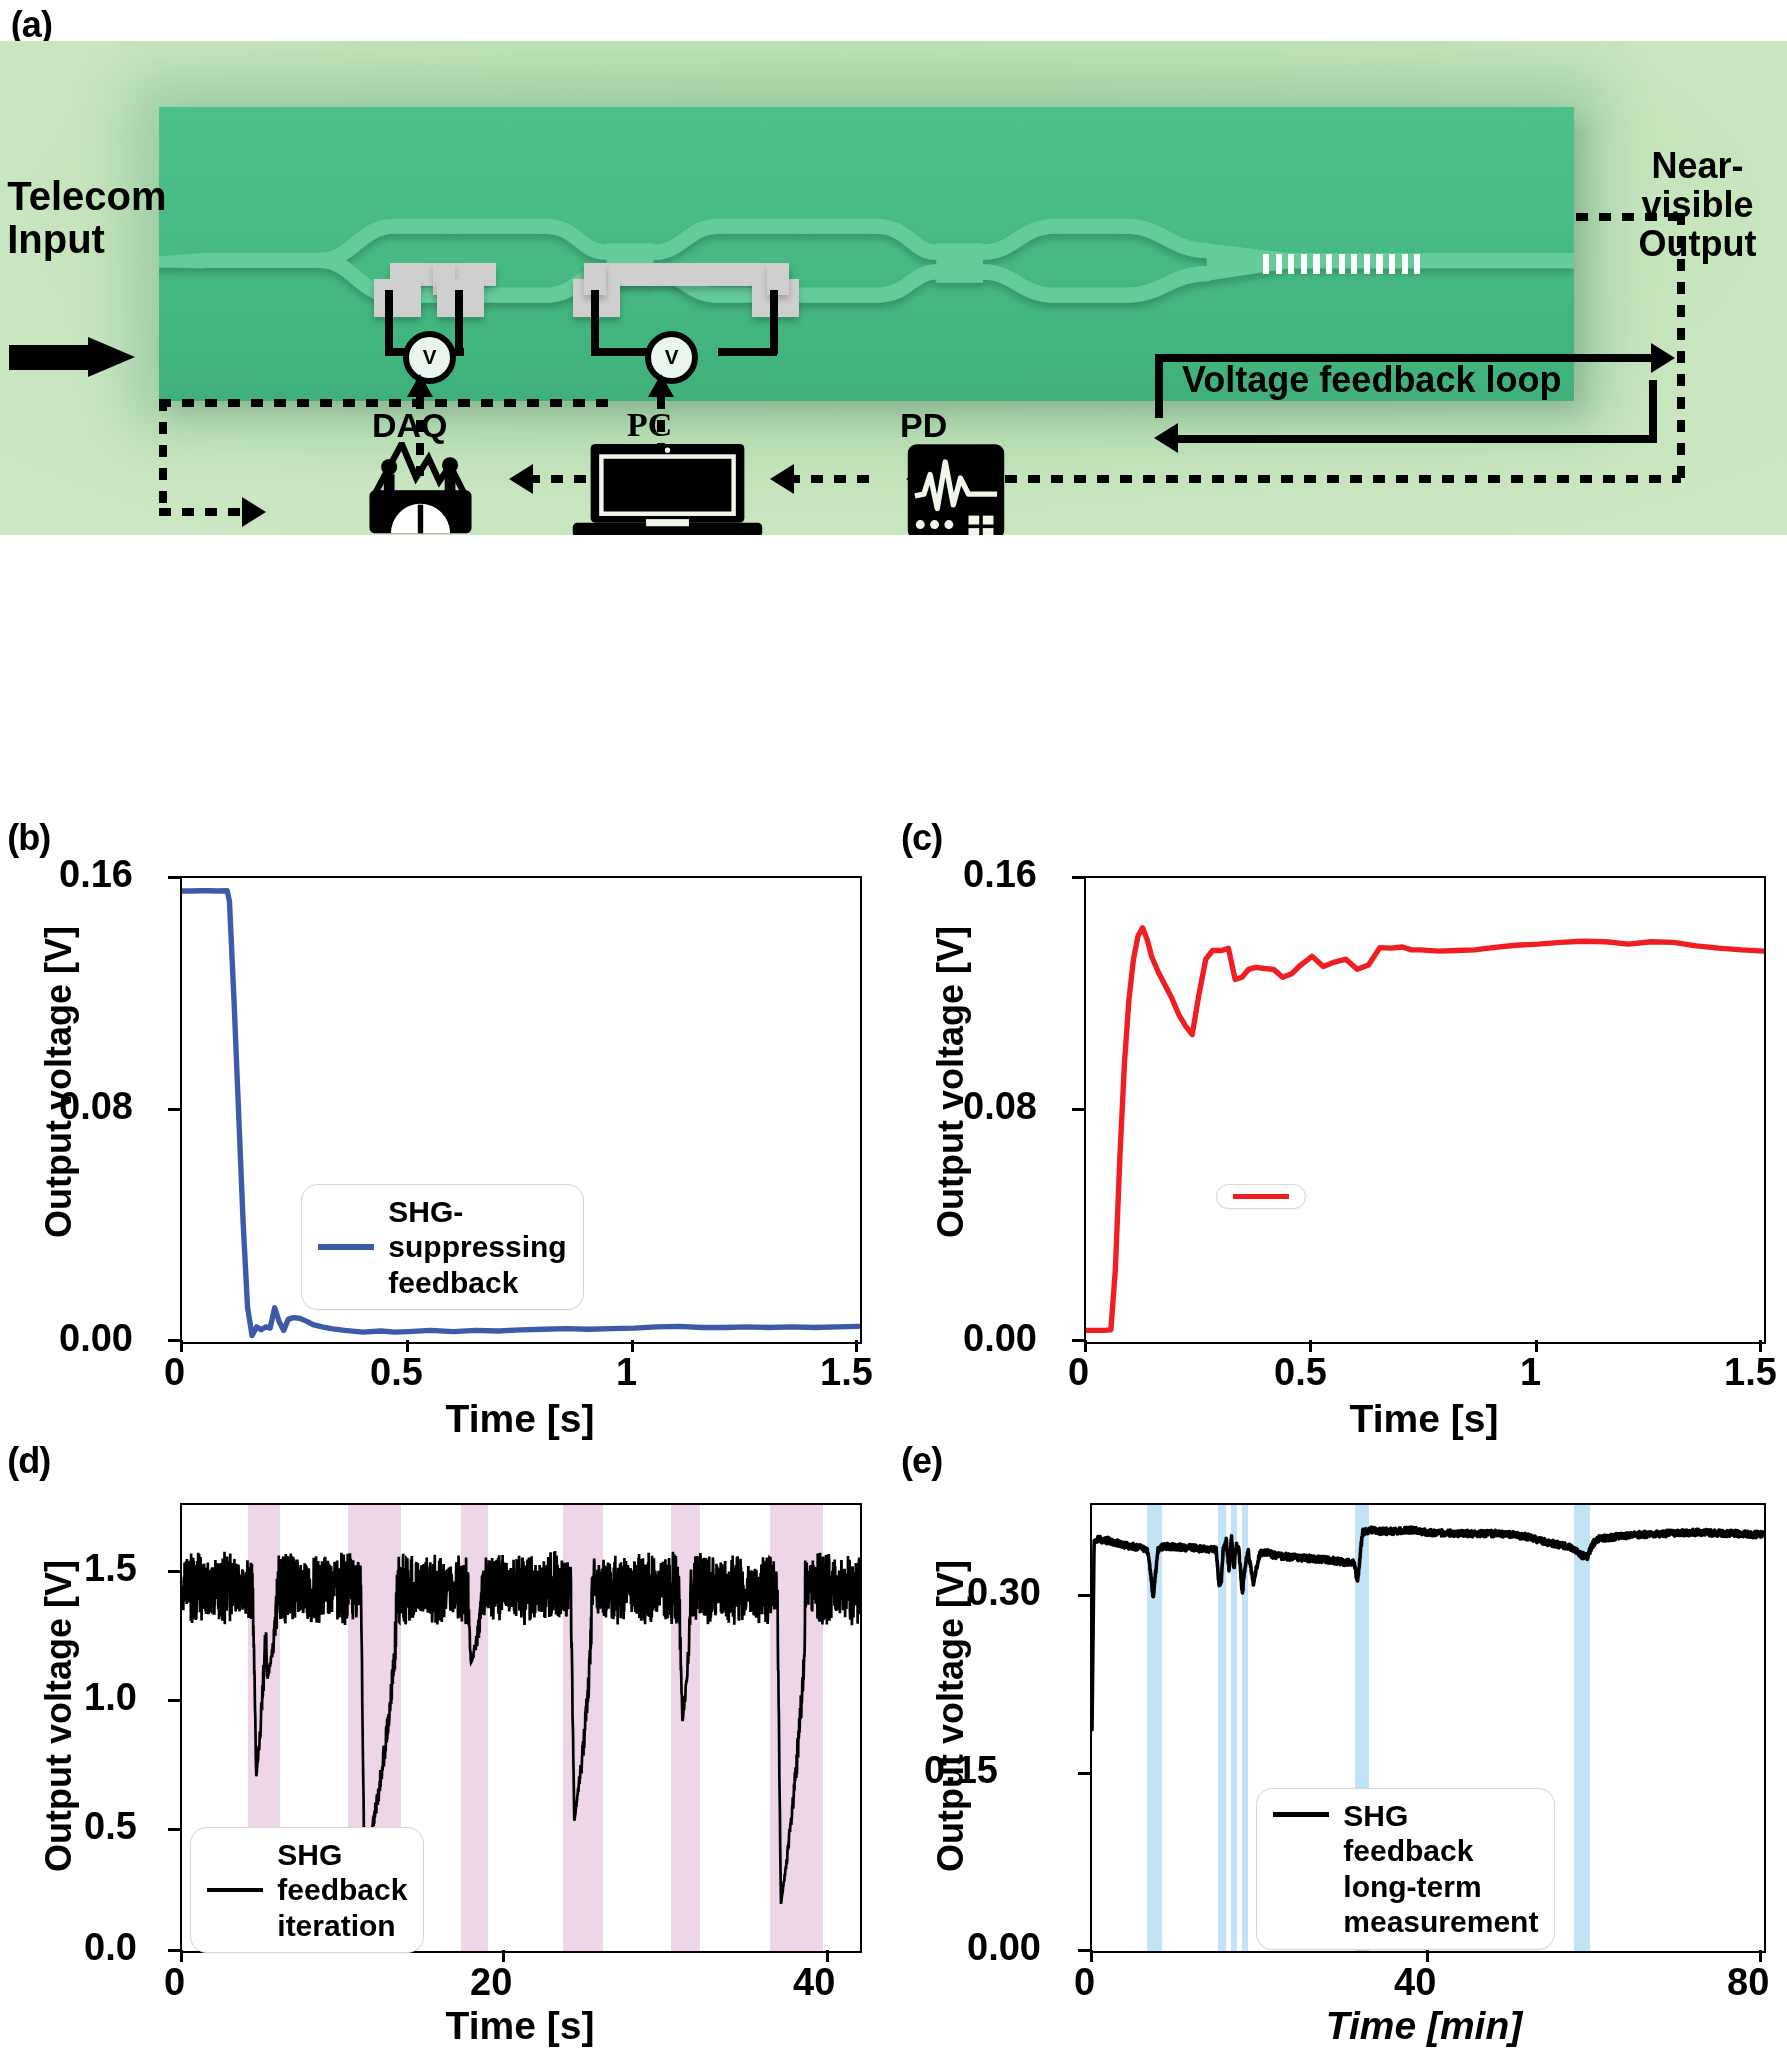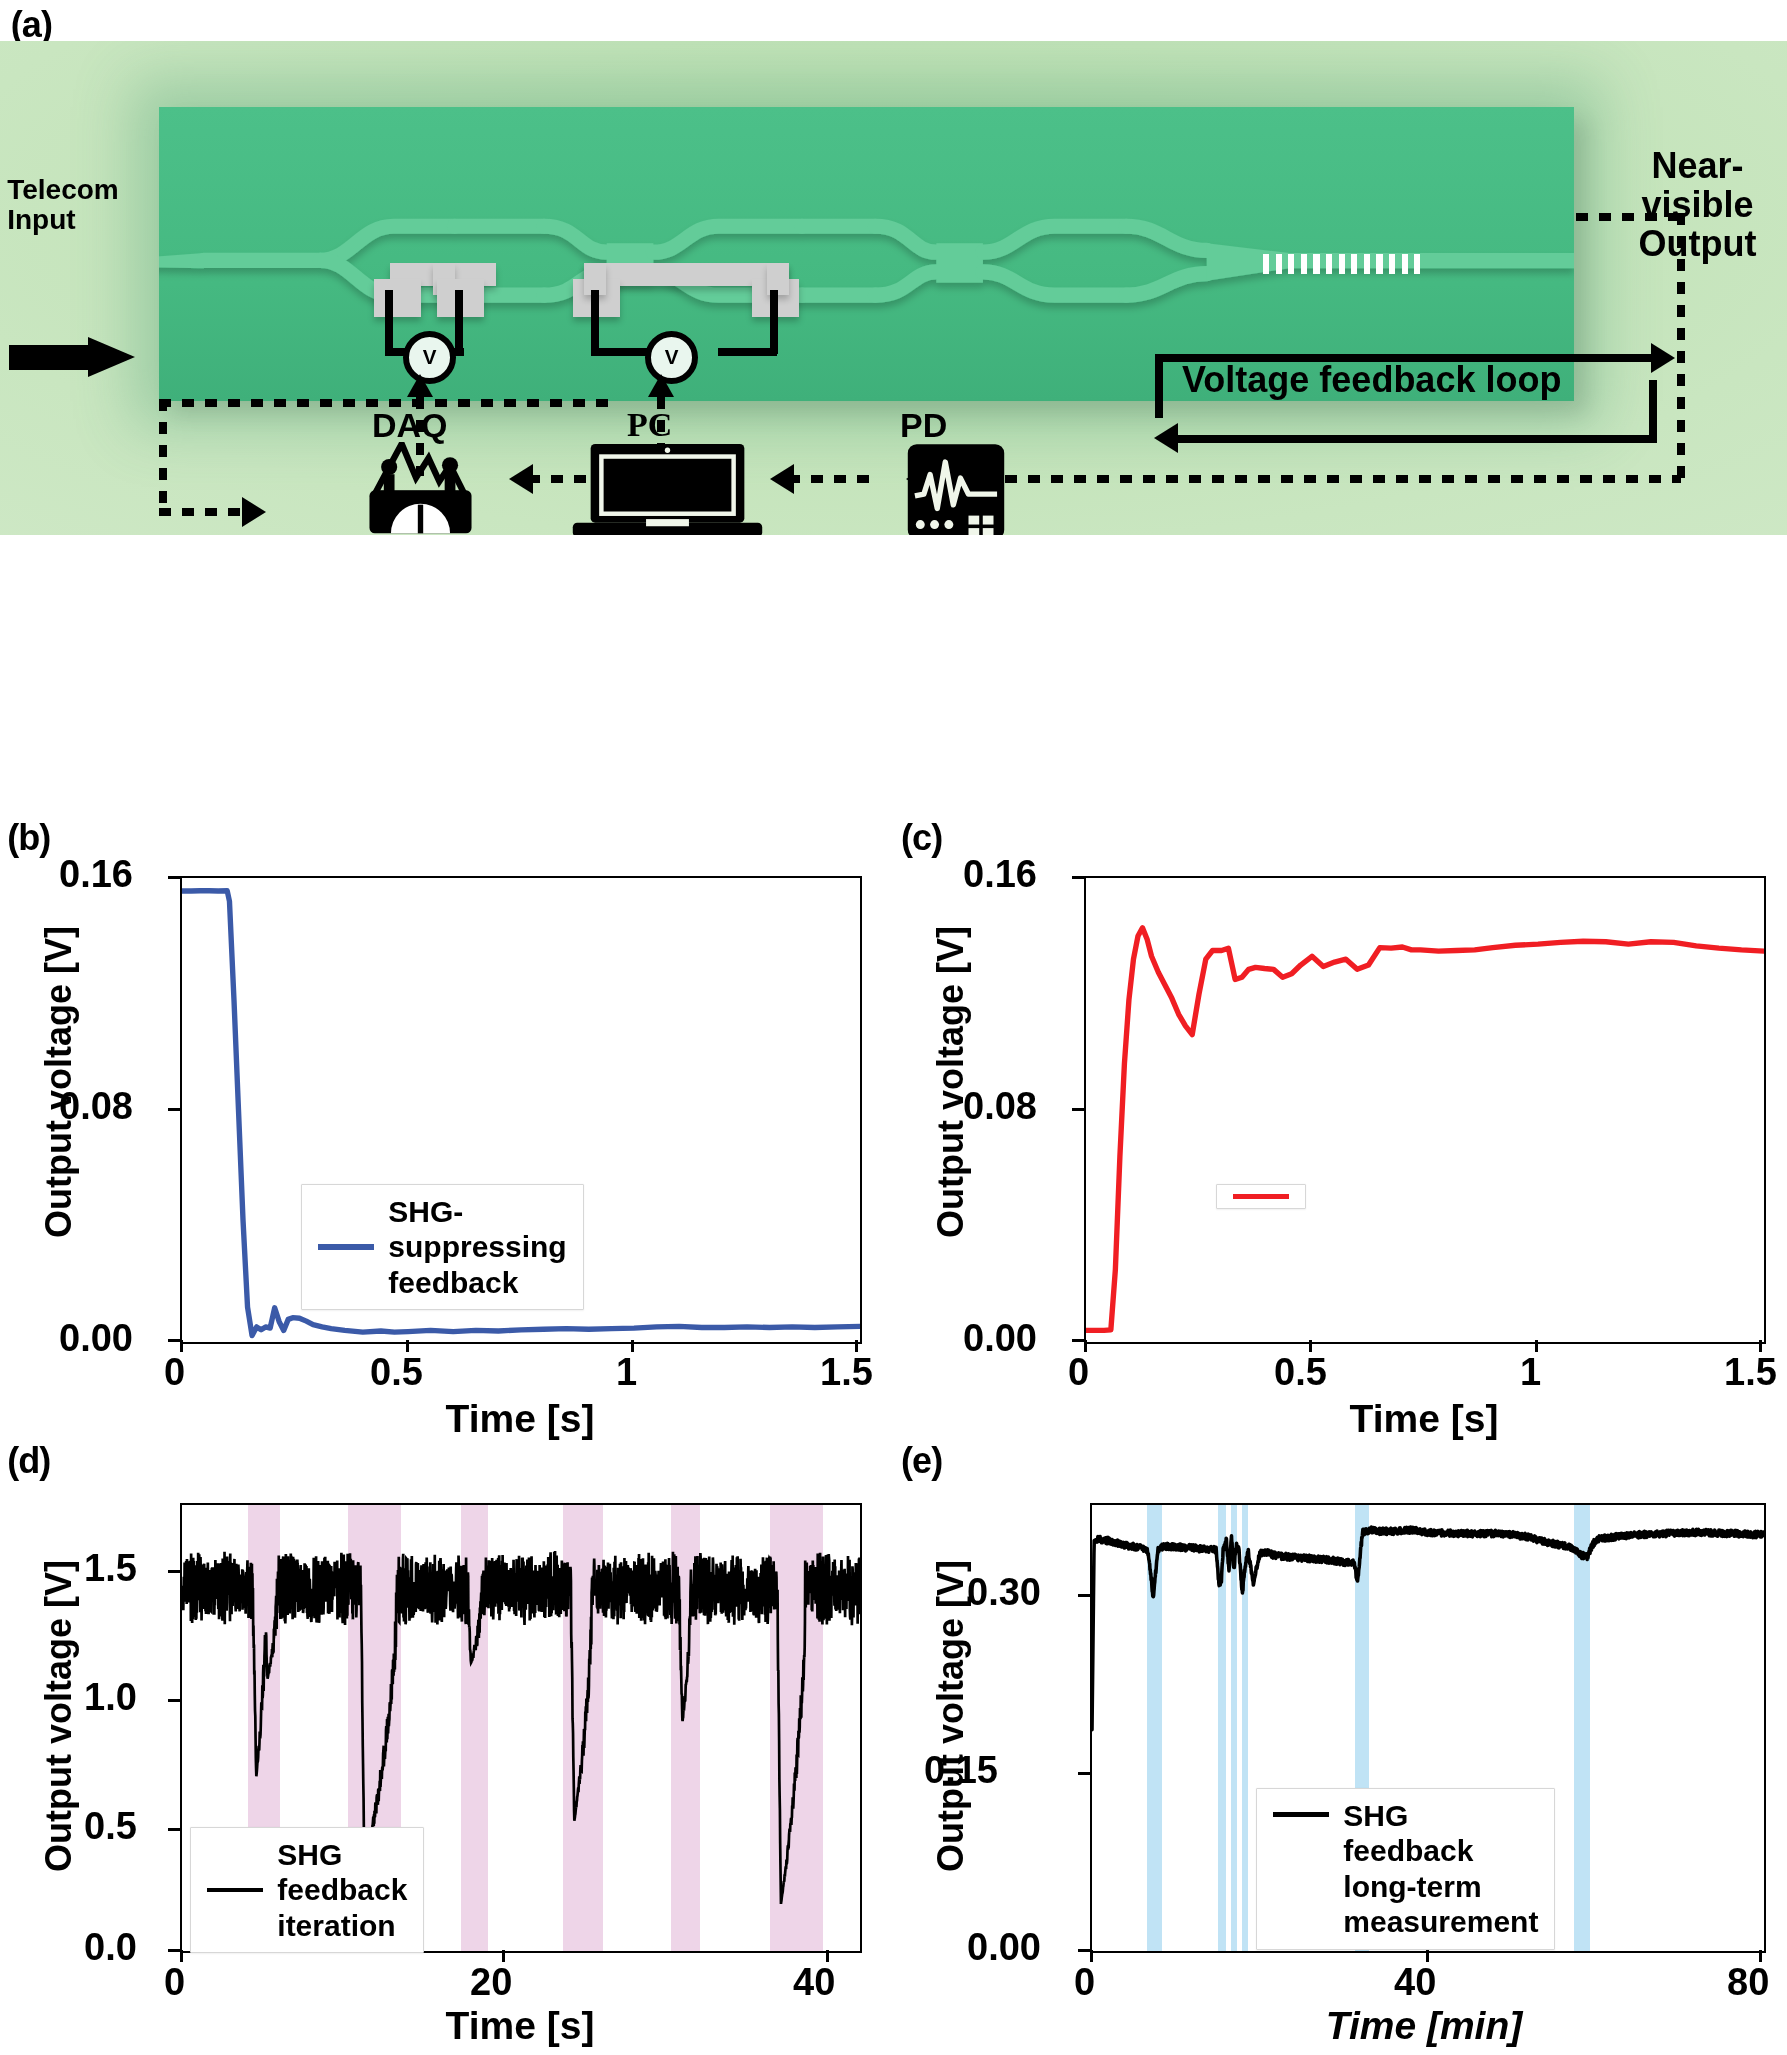--- a/index.html
+++ b/index.html
@@ -77,21 +77,21 @@
   
   .panel{position:absolute;}
   .plotbox{position:absolute;border:2.7px solid #000;background:#fff;overflow:hidden;}
   .ylab{position:absolute;font-weight:bold;font-size:36px;color:#000;
         transform-origin:0 0;transform:rotate(-90deg);white-space:nowrap;}
   .xlab{position:absolute;font-weight:bold;font-size:39px;color:#000;text-align:center;}
   .tickTxt{position:absolute;font-weight:bold;font-size:38px;color:#000;white-space:nowrap;}
   .ytick{position:absolute;background:#000;height:2.7px;width:11.6px;}
   .xtick{position:absolute;background:#000;width:2.7px;height:11.6px;}
 
-  .legend{position:absolute;background:#fff;border:1.8px solid #d7d7d7;border-radius:1px;
+  .legend{position:absolute;background:#fff;border:1.8px solid #d7d7d7;border-radius:17px;
           display:flex;align-items:center;gap:14.3px;padding:9px 16px;
           box-shadow:0 0.9px 1.8px rgba(0,0,0,0.06);}
   .legend .swatch{display:block;width:56px;height:5.4px;flex:0 0 auto;}
   .legend .ltxt{font-weight:bold;font-size:30px;color:#000;line-height:1.18;white-space:pre-line;}
 
   .band{position:absolute;top:0;bottom:0;}
   svg{display:block;}
 </style>
 </head>
 <body>
@@ -200,21 +200,21 @@
     <div class="dotV" style="left:1677px;top:172px;height:269px;"></div>
     <div class="dotH" style="left:913px;top:434px;width:768px;"></div>
     <div class="arrowL" style="left:906px;top:423px;"></div>
 
     <div class="dotH" style="left:788px;top:434px;width:90px;"></div>
     <div class="arrowL" style="left:770px;top:423px;"></div>
 
     <div class="dotH" style="left:528px;top:434px;width:90px;"></div>
     <div class="arrowL" style="left:509px;top:423px;"></div>
 
-    <div class="a-text" style="left:7.2px;top:134px;font-size:28px;text-align:left;">
+    <div class="a-text" style="left:7.2px;top:134px;font-size:40px;text-align:left;">
       <span>Telecom</span><br>
       <span>Input</span>
     </div>
     <div id="in-arrow">
       <div class="shaft"></div>
         <div class="head"></div>
     </div>
 
     <div class="a-text" style="left:1608px;top:106px;font-size:36px;text-align:center;width:179px;">
       <span>Near-visible</span><br>

